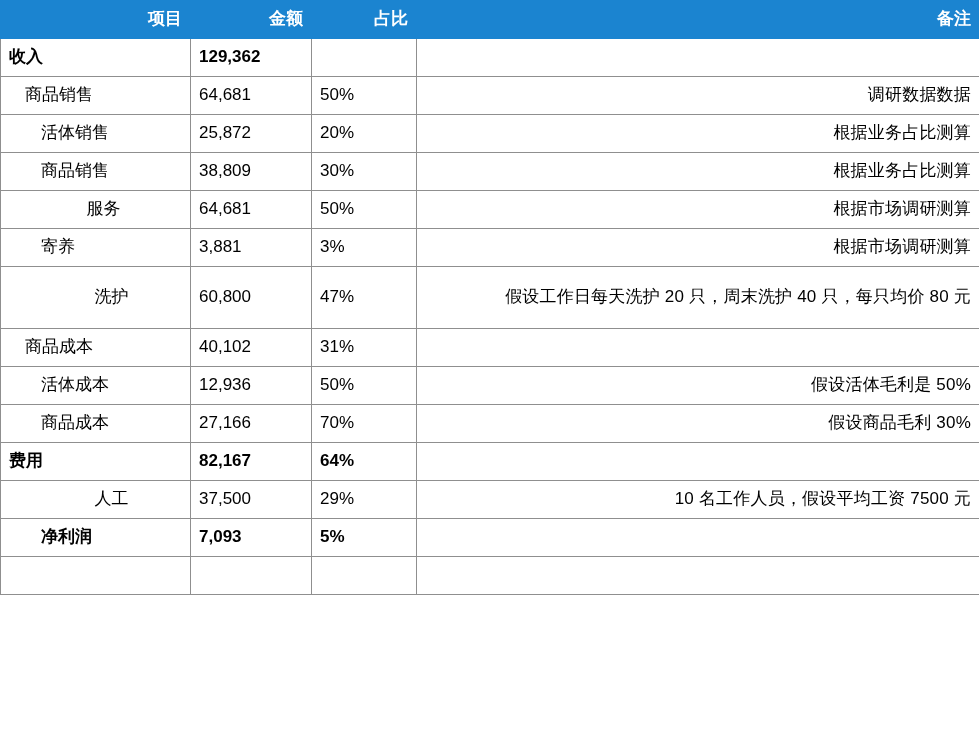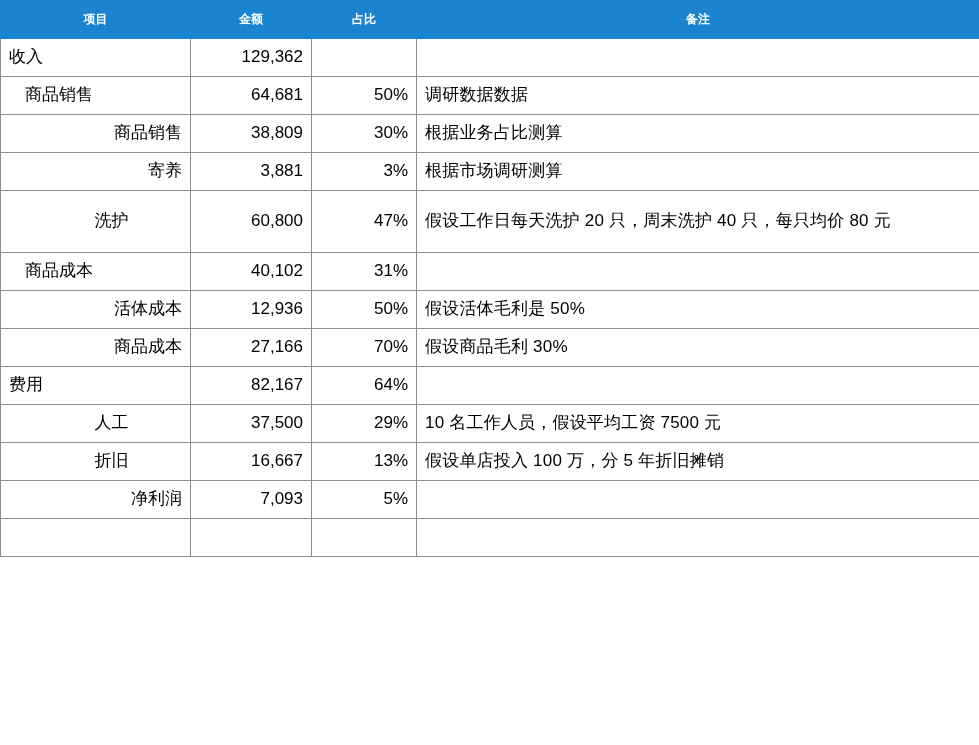--- a/index.html
+++ b/index.html
@@ -35,40 +35,40 @@
     font-size: 17px;
     color: #000000;
     line-height: 1.35;
     vertical-align: middle;
     box-sizing: border-box;
   }
   table.fintable thead th {
     background: #1b84d0;
     color: #ffffff;
     font-weight: bold;
-    text-align: center;
+    text-align: right;
     height: 38px;
     border-color: #1b84d0;
-    font-size: 12px;
+    font-size: 17px;
   }
   
   .al-left   { text-align: left; }
-  .al-right  { text-align: right; }
+  .al-right  { }
   .al-center { text-align: center; }
-  .bold      { font-weight: normal; margin-left: 34px; }
+  .bold      { font-weight: bold; margin-left: 34px; }
 
   
   tr.r-normal td { height: 38px; }
   tr.r-tall td   { height: 62px; }
 
   .indent-1 { padding-left: 24px !important; }
   .indent-2 { padding-left: 40px !important; }
 
   .note-cell {
-    text-align: left;
+    text-align: right;
     font-size: 16.5px;
     letter-spacing: 0.2px;
   }
 </style>
 </head>
 <body>
 
 <div id="sheet">
   <table class="fintable">
     <colgroup>
@@ -92,24 +92,36 @@
           <td class="al-right bold"></td>
           <td class="note-cell"></td>
         </tr>
         <tr class="r-normal">
           <td class="al-left indent-1">商品销售</td>
           <td class="al-right">64,681</td>
           <td class="al-right">50%</td>
           <td class="note-cell">调研数据数据</td>
         </tr>
         <tr class="r-normal">
+          <td class="al-right indent-2">活体销售</td>
+          <td class="al-right">25,872</td>
+          <td class="al-right">20%</td>
+          <td class="note-cell">根据业务占比测算</td>
+        </tr>
+        <tr class="r-normal">
           <td class="al-right indent-2">商品销售</td>
           <td class="al-right">38,809</td>
           <td class="al-right">30%</td>
           <td class="note-cell">根据业务占比测算</td>
+        </tr>
+        <tr class="r-normal">
+          <td class="al-center indent-1">服务</td>
+          <td class="al-right">64,681</td>
+          <td class="al-right">50%</td>
+          <td class="note-cell">根据市场调研测算</td>
         </tr>
         <tr class="r-normal">
           <td class="al-right indent-2">寄养</td>
           <td class="al-right">3,881</td>
           <td class="al-right">3%</td>
           <td class="note-cell">根据市场调研测算</td>
         </tr>
         <tr class="r-tall">
           <td class="al-center indent-2">洗护</td>
           <td class="al-right">60,800</td>
@@ -140,26 +152,20 @@
           <td class="al-right bold">64%</td>
           <td class="note-cell"></td>
         </tr>
         <tr class="r-normal">
           <td class="al-center indent-2">人工</td>
           <td class="al-right">37,500</td>
           <td class="al-right">29%</td>
           <td class="note-cell">10 名工作人员，假设平均工资 7500 元</td>
         </tr>
         <tr class="r-normal">
-          <td class="al-center indent-2">折旧</td>
-          <td class="al-right">16,667</td>
-          <td class="al-right">13%</td>
-          <td class="note-cell">假设单店投入 100 万，分 5 年折旧摊销</td>
-        </tr>
-        <tr class="r-normal">
           <td class="al-right bold indent-2">净利润</td>
           <td class="al-right bold">7,093</td>
           <td class="al-right bold">5%</td>
           <td class="note-cell"></td>
         </tr>
         <tr class="r-normal">
           <td class="al-left"></td>
           <td class="al-right"></td>
           <td class="al-right"></td>
           <td class="note-cell"></td>

